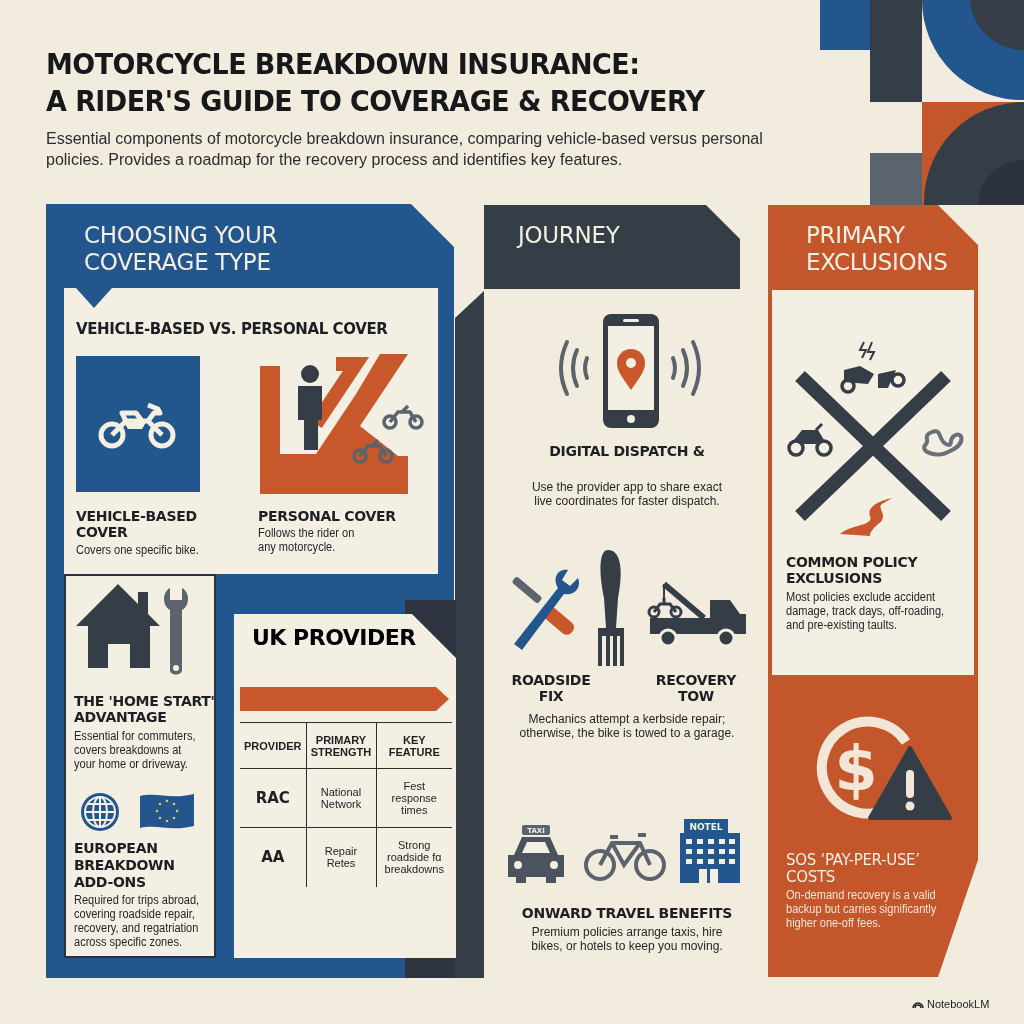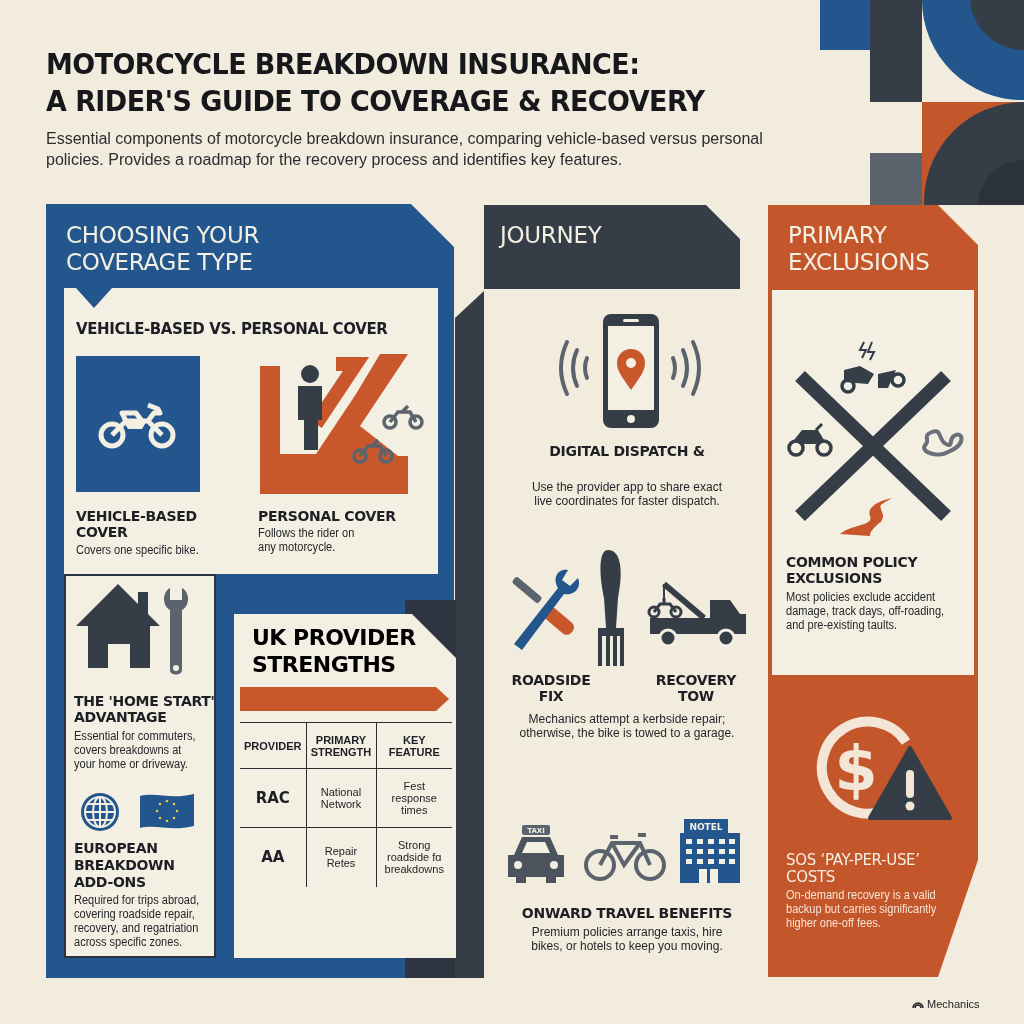--- a/index.html
+++ b/index.html
@@ -39,21 +39,21 @@
     left: 455px; top: 290px; width: 30px; height: 688px;
     background: #353d47;
     clip-path: polygon(0 28px, 30px 0, 30px 100%, 0 100%);
   }
   .dark-strip-bottom {
     left: 405px; top: 600px; width: 50px; height: 378px;
     background: #2e3540;
   }
   .panel-head {
     font-family: "DejaVu Sans", sans-serif;
-    font-size: 23px; line-height: 27px; letter-spacing: -0.3px;
+    font-size: 23px; line-height: 27px; letter-spacing: -0.3px; margin-left: 18px;
   }
   .blue-head { left: 66px; top: 222px; color: #f3efe3; }
 
   .card {
     background: #f3efe3;
   }
   .card-compare {
     left: 64px; top: 288px; width: 374px; height: 286px;
     clip-path: polygon(0 0, 12px 0, 30px 20px, 48px 0, 100% 0, 100% 100%, 0 100%);
   }
@@ -280,21 +280,20 @@
   <div>Required for trips abroad,</div>
   <div>covering roadside repair,</div>
   <div>recovery, and regatriation</div>
   <div>across specific zones.</div>
 </div>
 
 <div class="abs table-edge"></div>
 <div class="abs card card-table"></div>
 <div class="abs uk-head">
   <div>UK PROVIDER</div>
-  <div>STRENGTHS</div>
 </div>
 <div class="abs uk-arrow"></div>
 
 <table class="providers">
   <colgroup>
       <col class="c1">
       <col class="c2">
       <col class="c3">
     </colgroup>
   <thead>
@@ -507,14 +506,14 @@
 <div class="abs label-p sos-p">
   <div>On-demand recovery is a valid</div>
   <div>backup but carries significantly</div>
   <div>higher one-off fees.</div>
 </div>
 
 <div class="abs brand">
   <svg width="12" height="10" viewBox="0 0 12 10">
     <path d="M1 9 A5 5 0 0 1 11 9 M3 9 A3 3 0 0 1 9 9" fill="none" stroke="#1d1f24" stroke-width="1.4"></path>
   </svg>
-  <span>Mechanics</span>
+  <span>NotebookLM</span>
 </div>
 
 </body></html>

